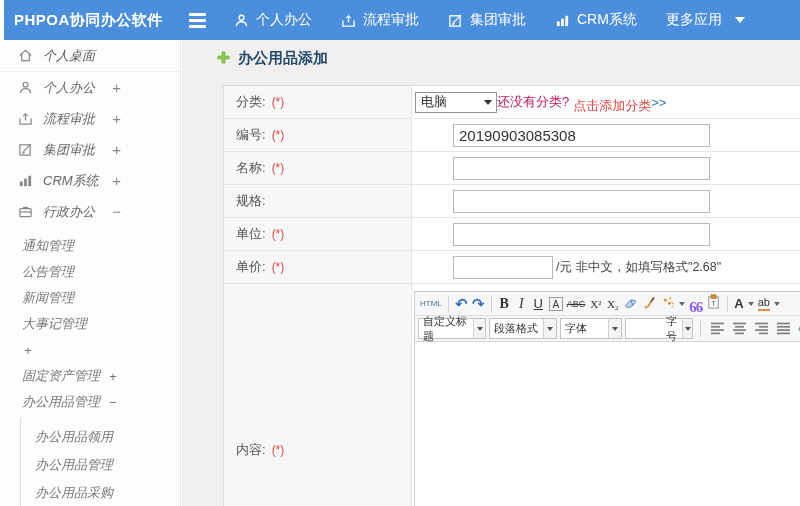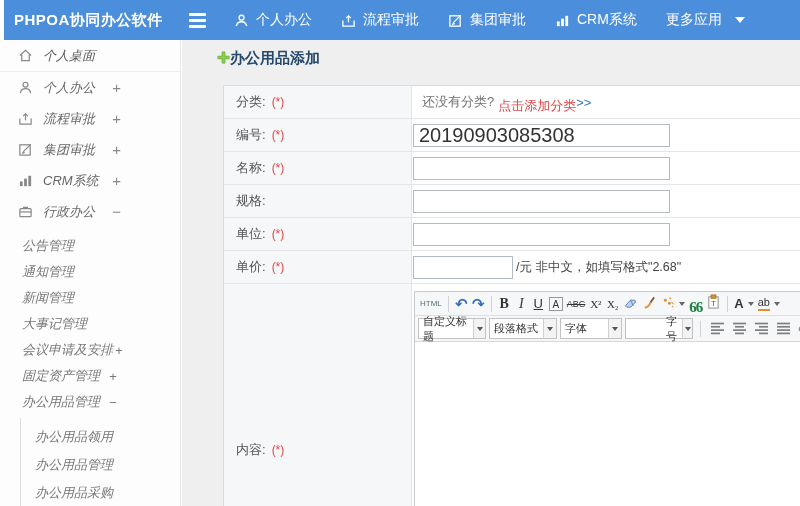--- a/index.html
+++ b/index.html
@@ -29,43 +29,43 @@
   .submenu { margin-top:6px; }
   .sub-item { height:26px; display:flex; align-items:center; padding-left:22px; color:#777; cursor:pointer; }
   .sub-item .expand2 { margin-left:2px; color:#777; }
   .sub-item .expand2.gap { margin-left:9px; }
   .subsub { border-left:1px solid #ddd; margin-left:20px; margin-top:3px; height:120px; }
   .subsub-item { height:28px; display:flex; align-items:flex-end; padding-left:14px; color:#777; cursor:pointer; }
 
   
   .main { position:absolute; left:182px; top:40px; width:618px; height:466px;
     background:#efeff0; overflow:hidden; }
-  .page-title { position:absolute; left:35px; top:9px; display:flex; align-items:center; }
+  .page-title { position:absolute; left:35px; top:9px; display:flex; align-items:center; gap:8px; }
   .page-title .ttl { font-size:15px; font-weight:bold; color:#25496b; }
 
   
   .ftable { position:absolute; left:41px; top:45px; width:760px; background:#fff;
     border:1px solid #d9dde1; border-right:none; }
   .frow { display:flex; border-bottom:1px solid #e3e6e9; height:33px; }
   .frow.tall { height:332px; border-bottom:none; }
   .fcell-label { width:188px; flex-shrink:0; background:#f6f7f8; border-right:1px solid #e3e6e9;
     display:flex; align-items:center; padding-left:12px; color:#555; font-size:13px; }
   .req { color:#e34545; margin-left:6px; font-size:12px; }
   .fcell-field { flex:1; display:flex; align-items:center; padding-left:1px; background:#fff;
     font-size:13px; color:#444; }
   .frow.tall .fcell-field { align-items:flex-start; }
-  .txt { width:257px; height:23px; border:1px solid #b4bac1; font-size:20px; padding:0 5px;
-    color:#333; font-family:inherit; background:#fff; }
+  .txt { width:257px; height:23px; border:1px solid #b4bac1; font-size:15px; padding:0 5px;
+    color:#333; font-family:inherit; background:#fff;margin-left:40px; }
   .txt.small { width:100px; }
   .fselect { width:82px; height:21px; margin-left:2px; border:1px solid #8f9498; background:#fff;
     display:flex; align-items:center; justify-content:space-between; padding:0 4px 0 5px;
     font-size:13px; color:#333; cursor:pointer; }
   .fselect .sel-caret { width:0; height:0; border-left:4px solid transparent; border-right:4px solid transparent;
     border-top:5px solid #333; }
-  .hint-q { margin-left:9px; color:#737373; }
+  .hint-q { color:#be185d; }
   .hint-link { margin-left:4px; color:#e34545; cursor:pointer;margin-top:8px; }
   .hint-arrows { color:#2a7ab9; cursor:pointer; }
   .suffix { margin-left:3px; color:#444; font-size:12.5px; }
 
   
   .editor { margin:7px 0 0 1px; width:552px; border:1px solid #c9c9c9; background:#fff; }
   .ed-toolbar { background:#f6f7f8; border-bottom:1px solid #dedede; display:flex; align-items:center;
     height:24px; padding:0 3px; }
   .ed-toolbar2 { background:#f6f7f8; border-bottom:1px solid #d6d6d6; display:flex; align-items:center;
     height:26px; padding:0 3px; gap:3px; }
@@ -73,21 +73,21 @@
     font-size:12px; color:#333; cursor:pointer; padding:0 2px; border-radius:2px; }
   .ed-sep { width:1px; height:16px; background:#d2d2d2; margin:0 4px; }
   .b-html { font-size:8px; font-weight:normal; color:#51707f; letter-spacing:0; }
   .b-undo,.b-redo { color:#2f6bc0; font-size:15px; font-weight:bold; }
   .b-bold { font-family:"Liberation Serif",serif; font-weight:bold; font-size:14px; }
   .b-italic { font-family:"Liberation Serif",serif; font-style:italic; font-size:14px; }
   .b-under { text-decoration:underline; font-size:13px; }
   .b-abox span { border:1px solid #999; font-size:10px; width:14px; height:14px; line-height:13px; text-align:center; display:block; }
   .b-abc { font-size:9px; text-decoration:line-through; }
   .b-sup,.b-sub { font-size:11px; font-family:"Liberation Serif",serif; }
-  .b-quote { font-family:"Liberation Serif",serif; font-weight:bold; color:#15803d; font-size:15px; letter-spacing:-1px;margin-top:7px; }
+  .b-quote { font-family:"Liberation Serif",serif; font-weight:bold; color:#8b5cf6; font-size:15px; letter-spacing:-1px;margin-top:7px; }
   .b-fontcolor { font-size:13px; font-weight:bold; }
   .b-highlight span.hl { font-size:11px; border-bottom:2px solid #e0912e; line-height:1.1; }
   .mini-caret { width:0; height:0; border-left:3px solid transparent; border-right:3px solid transparent;
     border-top:4px solid #666; margin-left:4px; }
   .ed-select { height:21px; border:1px solid #c2c2c2; background:#fff; display:flex; align-items:center;
     justify-content:space-between; font-size:11px; color:#333; padding-left:4px; cursor:pointer; }
   .ed-select .sc { width:13px; height:100%; border-left:1px solid #d0d0d0; display:flex;
     align-items:center; justify-content:center; background:#f3f3f3; }
   .ed-select .sc i { width:0; height:0; border-left:3px solid transparent; border-right:3px solid transparent;
     border-top:4px solid #555; }
@@ -209,33 +209,32 @@
           <path d="M6 5 V3.5 h4 V5"></path>
           <path d="M2 8.5 h12"></path>
         </svg>
       </span>
     <span>行政办公</span>
     <span class="expand">−</span>
   </div>
 
   <div class="submenu">
     <div class="sub-item">
+        <span>通知管理</span>
+      </div>
+    <div class="sub-item">
         <span>公告管理</span>
       </div>
     <div class="sub-item">
-        <span>通知管理</span>
-      </div>
-    <div class="sub-item">
         <span>新闻管理</span>
       </div>
     <div class="sub-item">
         <span>大事记管理</span>
       </div>
     <div class="sub-item">
-        <span>会议申请及安排</span>
         <span class="expand2">+</span>
       </div>
     <div class="sub-item">
         <span>固定资产管理</span>
         <span class="expand2 gap">+</span>
       </div>
     <div class="sub-item">
         <span>办公用品管理</span>
         <span class="expand2 gap">−</span>
       </div>
@@ -266,20 +265,24 @@
   </div>
 
   <div class="ftable">
 
     <div class="frow">
       <div class="fcell-label">
         <span>分类:</span>
         <span class="req">(*)</span>
       </div>
       <div class="fcell-field">
+        <div class="fselect">
+          <span>电脑</span>
+          <span class="sel-caret"></span>
+        </div>
         <span class="hint-q">还没有分类?</span>
         <span class="hint-link">点击添加分类</span>
         <span class="hint-arrows">&gt;&gt;</span>
       </div>
     </div>
 
     <div class="frow">
       <div class="fcell-label">
         <span>编号:</span>
         <span class="req">(*)</span>

